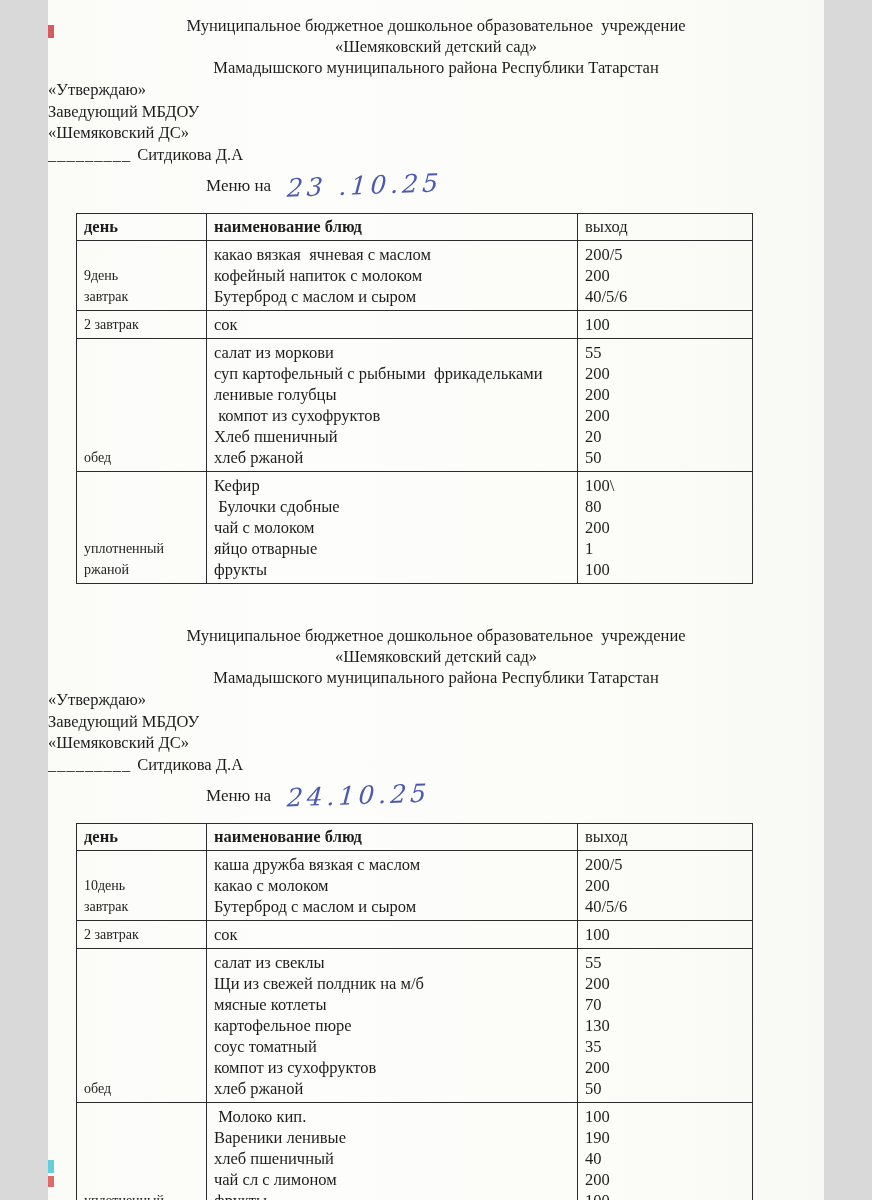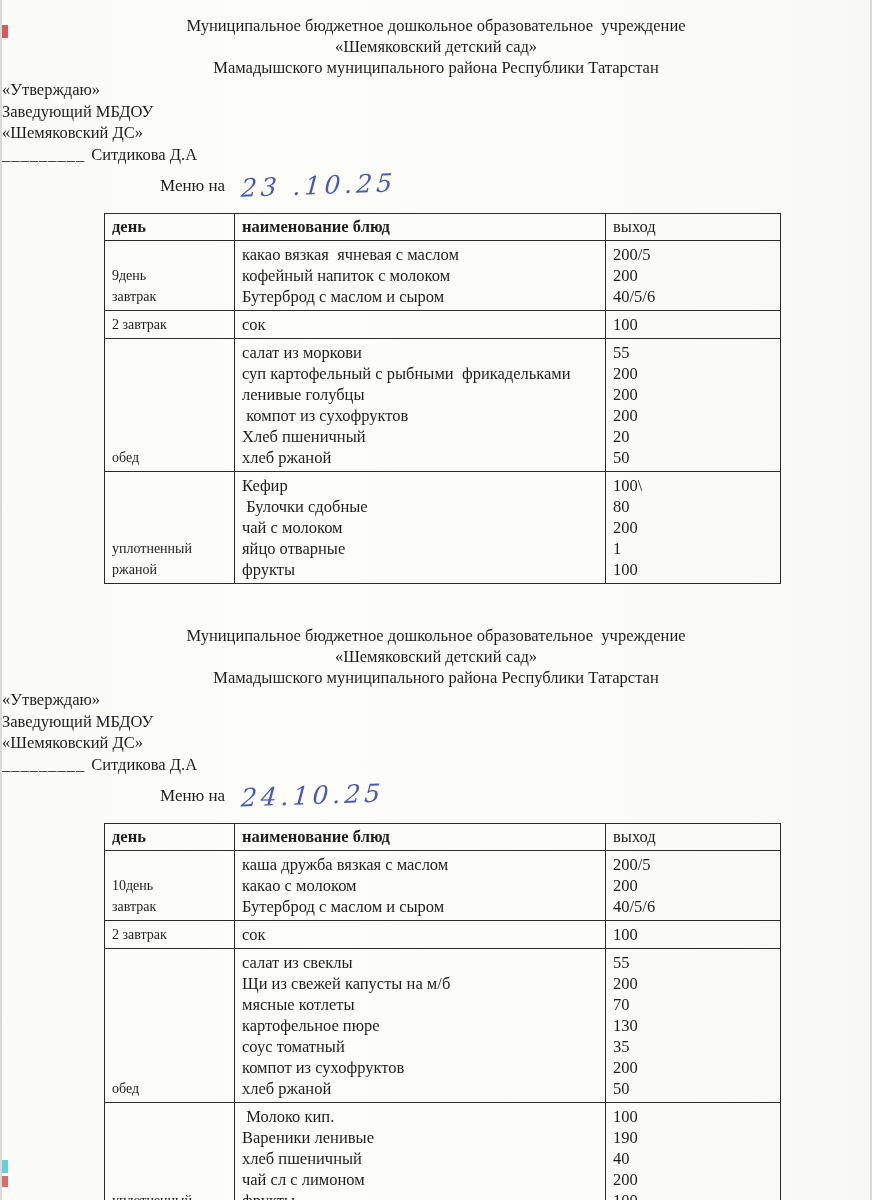--- a/index.html
+++ b/index.html
@@ -1,19 +1,19 @@
 <!DOCTYPE html>
 <html><head>
 <meta charset="utf-8">
 <style>
   * { margin:0; padding:0; box-sizing:border-box; }
   html,body { background:#d9d9d9; }
   .page {
     position:relative;
-    width:868px; height:1200px;
+    width:776px; height:1200px;
     margin:0 auto;
     background:linear-gradient(90deg,#fbfbf8 0%, #fdfdfb 30%, #fcfcf9 70%, #f8f8f4 100%);
     font-family:"Liberation Serif", serif;
     color:#1d1d1d;
     overflow:hidden;
   }
   .org-block { text-align:center; padding-top:15px; font-size:16.5px; line-height:21px; }
   .org-line { white-space:pre-wrap; }
   .approve-block { text-align:left; padding-right:52px; font-size:16.5px; line-height:21.5px; margin-top:1px; }
   .sig-line { letter-spacing:1px; margin-right:6px; }
@@ -25,21 +25,21 @@
     font-style:italic;
     color:#4a59b2;
     font-size:25px;
     letter-spacing:4px;
     margin-left:12px;
     transform:rotate(-2deg) skewX(-6deg);
     vertical-align:middle;
   }
   .menu-table {
     border-collapse:collapse;
-    margin-left:102px;
+    margin-left:28px;
     width:676px;
     table-layout:fixed;
     padding-left:16px;
   }
   .menu-table th, .menu-table td {
     border:1.5px solid #2b2b2b;
     font-size:16.5px;
     padding:3px 7px;
     text-align:left;
     vertical-align:top;
@@ -218,21 +218,21 @@
             <td class="col-out">
               <div>100</div>
             </td>
           </tr>
           <tr>
             <td class="col-day">
               <div>обед</div>
             </td>
             <td class="col-dish">
               <div>салат из свеклы</div>
-              <div>Щи из свежей капусты на м/б</div>
+              <div>Щи из свежей полдник на м/б</div>
               <div>мясные котлеты</div>
               <div>картофельное пюре</div>
               <div>соус томатный</div>
               <div>компот из сухофруктов</div>
               <div>хлеб ржаной</div>
             </td>
             <td class="col-out">
               <div>55</div>
               <div>200</div>
               <div>70</div>

